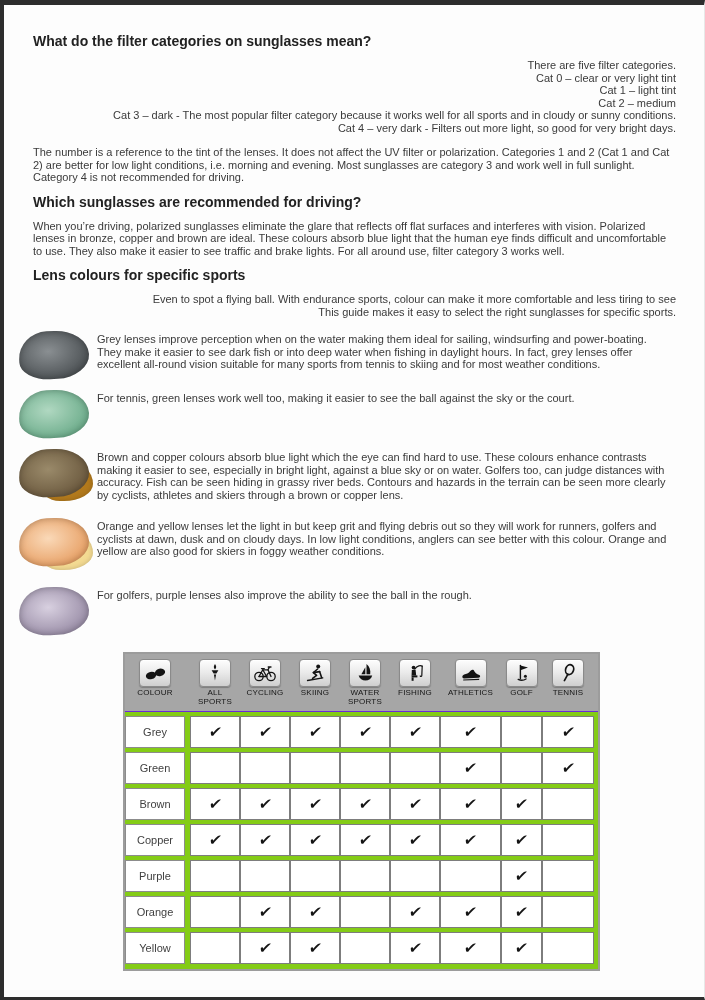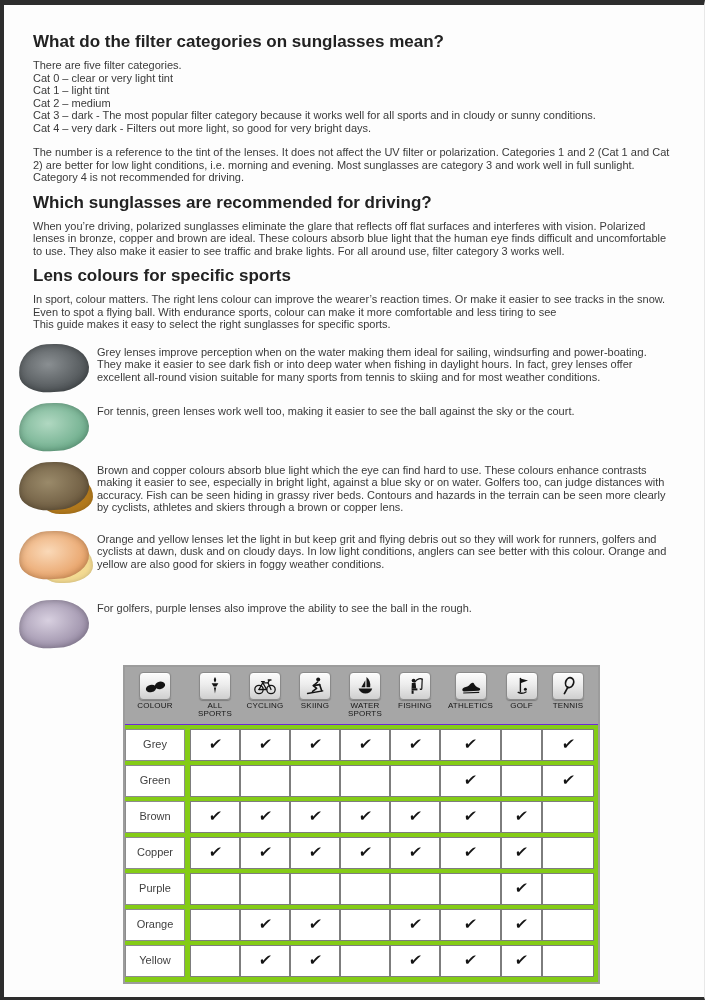--- a/index.html
+++ b/index.html
@@ -9,24 +9,24 @@
     box-sizing:border-box;
     background:#fdfdfd;
     border-style:solid;border-color:#2d2d2d;
     border-width:5px 1px 3px 4px;
     border-right-color:#e8e8e8;
     padding:30px 28px 0 29px;
     font-family:"Liberation Sans",sans-serif;
     font-size:11px;line-height:12.5px;color:#3a3a3a;
     overflow:hidden;
   }
-  h1{font-size:17px;line-height:13px;color:#222;margin:0 0 11px 0;font-weight:bold;}
+  h1{font-size:14px;line-height:13px;color:#222;margin:0 0 11px 0;font-weight:bold;}
   .para{margin:0 0 12px 0;}
   .para p{margin:0;}
-  .line{white-space:nowrap;}
+  .line{white-space:nowrap;text-align:right;}
 
   
   .lens-list{margin-top:2px;}
   .lens-item{display:flex;align-items:flex-start;margin:0 0 7px -16px;}
   .lens-wrap{position:relative;flex:0 0 80px;width:80px;min-height:52px;}
   .lens-behind{position:absolute;left:22px;top:13px;width:54px;height:40px;
     border-radius:50% 50% 58% 42%/52% 62% 46% 48%;
     box-shadow:inset 0 0 5px rgba(0,0,0,.2);}
   .lens-main{position:absolute;left:2px;top:1px;width:70px;height:48px;
     border-radius:46% 54% 52% 48%/62% 58% 54% 42%;
@@ -92,21 +92,20 @@
 
   <h1>Which sunglasses are recommended for driving?</h1>
 
   <div class="para">
       <p>When you’re driving, polarized sunglasses eliminate the glare that reflects off flat surfaces and interferes with vision. Polarized lenses in bronze, copper and brown are ideal. These colours absorb blue light that the human eye finds difficult and uncomfortable to use. They also make it easier to see traffic and brake lights. For all around use, filter category 3 works well.</p>
     </div>
 
   <h1>Lens colours for specific sports</h1>
 
   <div class="para">
-    <div class="line">In sport, colour matters. The right lens colour can improve the wearer’s reaction times. Or make it easier to see tracks in the snow.</div>
     <div class="line">Even to spot a flying ball. With endurance sports, colour can make it more comfortable and less tiring to see</div>
     <div class="line">This guide makes it easy to select the right sunglasses for specific sports.</div>
   </div>
 
   <div class="lens-list">
 
     <div class="lens-item">
       <div class="lens-wrap">
         <div class="lens-main" style="background: radial-gradient(at 42% 42%, rgb(138, 143, 146) 0%, rgb(78, 83, 86) 72%);"></div>
       </div>

